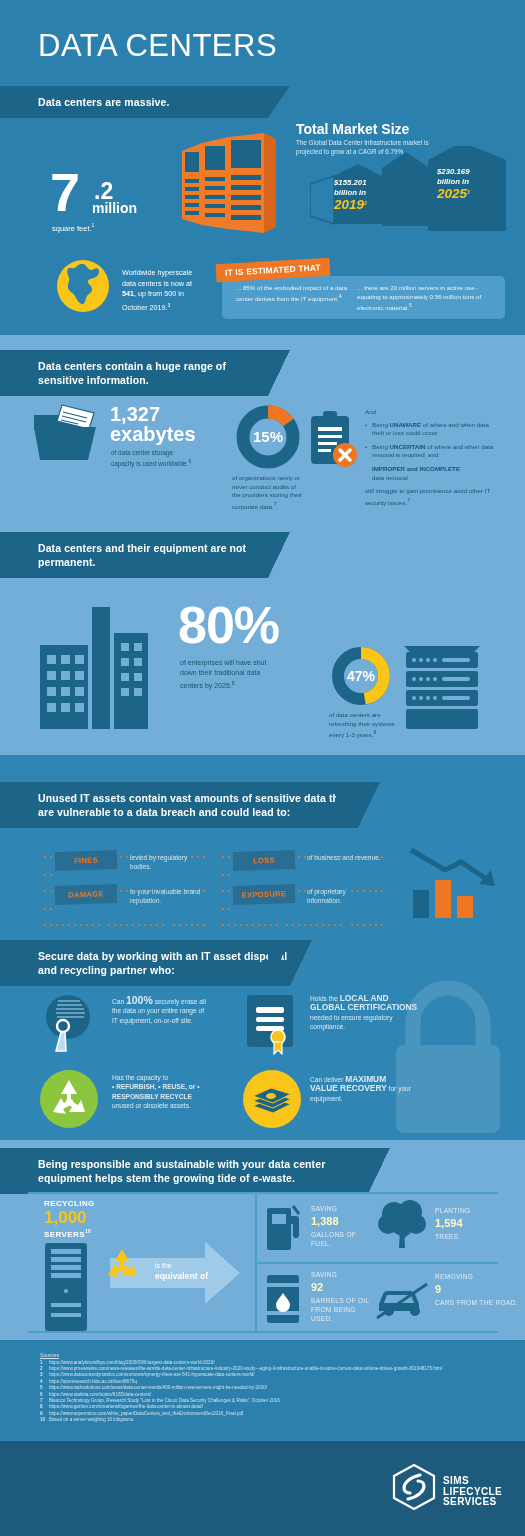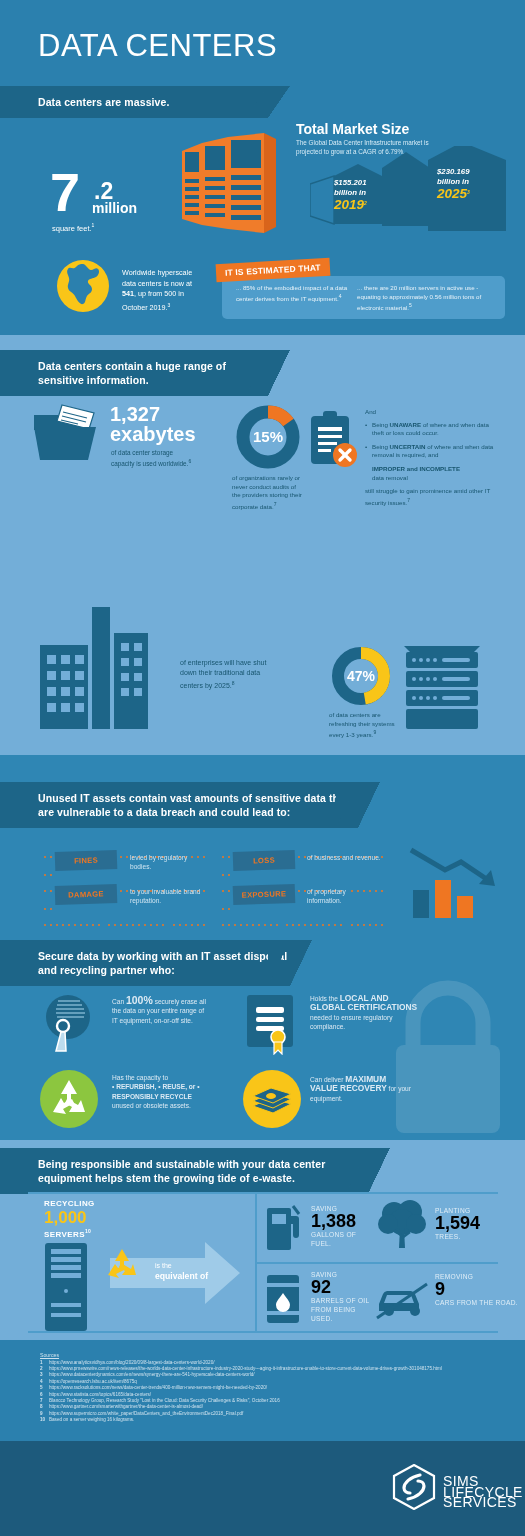--- a/index.html
+++ b/index.html
@@ -124,34 +124,34 @@
   #rec-lbl { position: absolute; left: 44px; top: 1199px; font-size: 8px; font-weight: bold; color: #fff; letter-spacing: .4px; }
   #rec-num { position: absolute; left: 44px; top: 1208px; font-size: 17px; font-weight: bold; color: #f9c518; }
   #rec-srv { position: absolute; left: 44px; top: 1228px; font-size: 8px; font-weight: bold; color: #fff; letter-spacing: .4px; }
   #tower { position: absolute; left: 45px; top: 1243px; width: 42px; height: 88px; }
   #recy-small { position: absolute; left: 103px; top: 1247px; width: 38px; height: 36px; }
   #arrow-big { position: absolute; left: 110px; top: 1238px; width: 130px; height: 70px; }
   #eq-1 { position: absolute; left: 155px; top: 1262px; font-size: 7px; color: #fff; }
   #eq-2 { position: absolute; left: 155px; top: 1271px; font-size: 8.6px; font-weight: bold; color: #fff; }
   .qcell { position: absolute; }
   .qlead { font-size: 6.6px; color: #e0eef7; letter-spacing: .3px; line-height: 9px; }
-  .qnum  { font-size: 18px; font-weight: bold; color: #000000; line-height: 17px; }
+  .qnum  { font-size: 11px; font-weight: bold; color: #fef9c3; line-height: 17px; }
   .qtail { font-size: 6.6px; color: #e0eef7; letter-spacing: .3px; line-height: 9px; }
   .divl { position: absolute; background: #4f9dcb; }
 
   
   #sources { position: absolute; left: 40px; top: 1352px; width: 450px; }
   #src-h { font-size: 5.2px; color: #cfe2ee; margin-bottom: 1.5px; text-decoration: underline; }
   .src-li { font-size: 4.6px; line-height: 6.4px; color: #cfe2ee; white-space: nowrap; }
   .src-li i { display: inline-block; width: 9px; font-style: normal; font-weight: bold; }
 
   
   #footer { position: absolute; left: 0; top: 1441px; width: 525px; height: 95px; background: #1d5a7c; }
   #logo-mark { position: absolute; left: 392px; top: 1464px; width: 44px; height: 46px; }
-  #logo-txt { position: absolute; left: 443px; top: 1476px; color: #fff; font-size: 14px; font-weight: normal; line-height: 10.5px; letter-spacing: .4px; }
+  #logo-txt { position: absolute; left: 443px; top: 1476px; color: #fff; font-size: 10px; font-weight: bold; line-height: 10.5px; letter-spacing: .4px; }
 </style>
 </head>
 <body>
 
 <div id="page">
 
   <div class="band band-dark" style="top:0;height:335px;"></div>
   <div class="band band-light" style="top:335px;height:182px;"></div>
   <div class="band band-light" style="top:517px;height:250px;"></div>
   <div class="band band-mid" style="top:767px;height:158px;"></div>
@@ -299,20 +299,23 @@
     </ul>
     <div style="padding-left:7px;margin-bottom:5px;">
       <b>IMPROPER and INCOMPLETE</b>
       <div>data removal</div>
     </div>
     <div>
       <span>still struggle to gain prominence amid other IT security issues.</span><span class="sup">7</span>
     </div>
   </div>
 
+  <div class="ribbon" style="left:0;top:532px;width:268px;">
+    <span>Data centers and their equipment are not permanent.</span>
+  </div>
 
   <svg id="bld" viewBox="0 0 130 122">
     <rect x="0" y="38" width="48" height="84" fill="#1d6588"></rect>
     <rect x="52" y="0" width="18" height="122" fill="#1d6588"></rect>
     <rect x="74" y="26" width="34" height="96" fill="#1d6588"></rect>
     <g fill="#73aed8">
       <rect x="7" y="48" width="9" height="9"></rect>
         <rect x="21" y="48" width="9" height="9"></rect>
         <rect x="35" y="48" width="9" height="9"></rect>
       <rect x="7" y="64" width="9" height="9"></rect>
@@ -327,20 +330,21 @@
       <rect x="81" y="36" width="8" height="8"></rect>
         <rect x="94" y="36" width="8" height="8"></rect>
       <rect x="81" y="51" width="8" height="8"></rect>
         <rect x="94" y="51" width="8" height="8"></rect>
       <rect x="81" y="66" width="8" height="8"></rect>
         <rect x="94" y="66" width="8" height="8"></rect>
       <rect x="81" y="81" width="8" height="8"></rect>
         <rect x="94" y="81" width="8" height="8"></rect>
     </g>
   </svg>
+  <div id="s3-80">80%</div>
   <div id="s3-cap">
     <span>of enterprises will have shut down their traditional data centers by 2025.</span><span class="sup">8</span>
   </div>
 
   <svg id="donut47" viewBox="0 0 62 62">
     <circle cx="31" cy="31" r="23" fill="none" stroke="#1d6588" stroke-width="12"></circle>
     <circle cx="31" cy="31" r="23" fill="none" stroke="#f9c518" stroke-width="12" stroke-dasharray="67.9 76.6" transform="rotate(-90 31 31)"></circle>
     <text x="31" y="36" text-anchor="middle" fill="#ffffff" font-size="14" font-weight="bold" font-family="Liberation Sans, sans-serif">47%</text>
   </svg>
   <div id="d47-cap">

